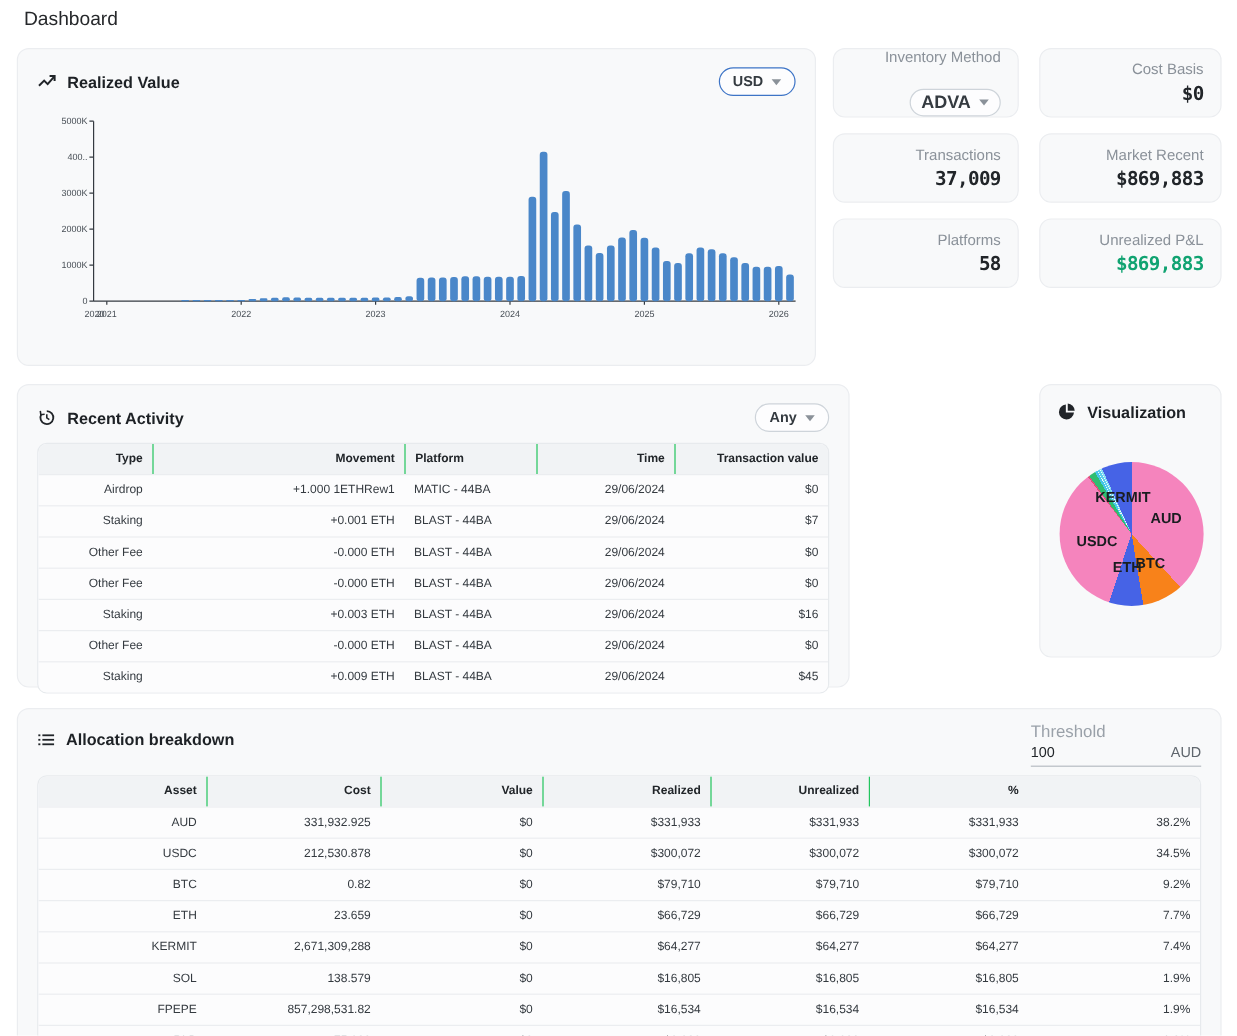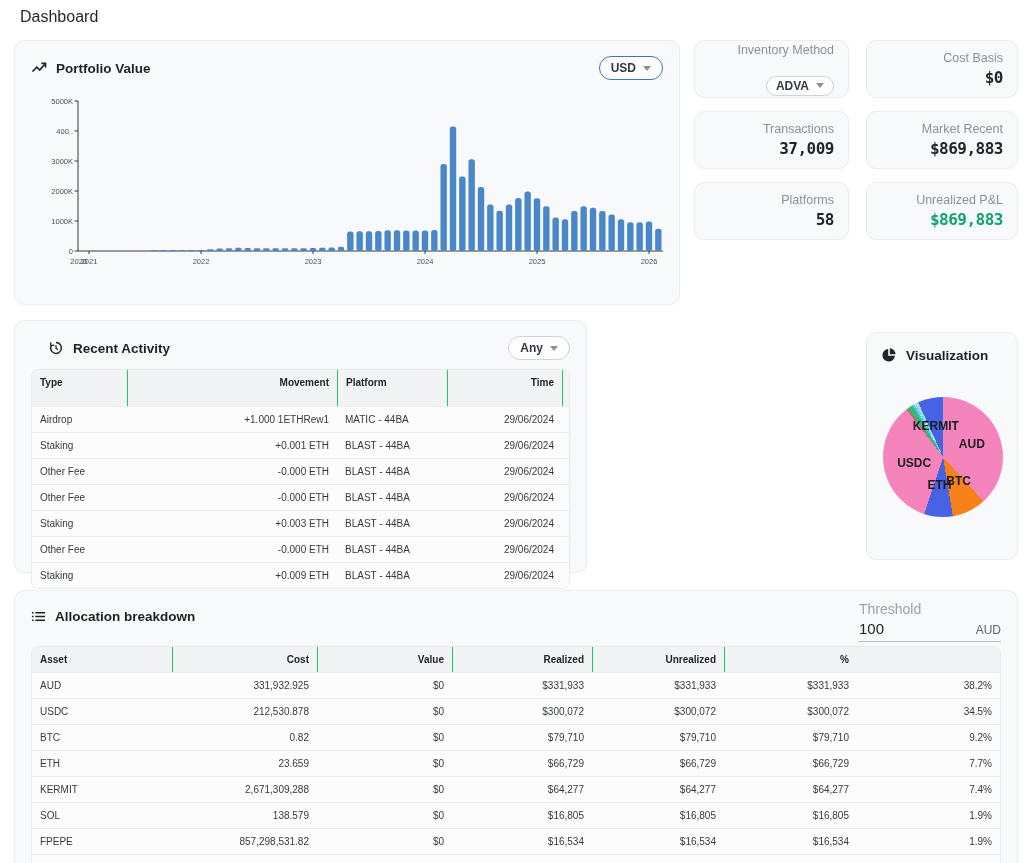--- a/index.html
+++ b/index.html
@@ -13,76 +13,76 @@
   .card{position:absolute;background:#f8f9fa;border:1px solid #ebedf0;border-radius:10px;box-sizing:border-box;}
 
   .card-head{display:flex;align-items:center;gap:9px;padding:15px 16px 0 16px;}
   .card-title{font-size:13.5px;font-weight:bold;color:#1d2125;}
   .head-spacer{flex:1;}
 
   .pill{display:inline-flex;align-items:center;gap:7px;background:#fdfdfe;border:1px solid #ced4da;
     border-radius:16px;padding:4px 11px;font-size:12px;font-weight:bold;color:#343a40;cursor:pointer;}
   .pill .chev{width:0;height:0;border-left:4px solid transparent;border-right:4px solid transparent;border-top:5px solid #8a9199;}
   .pill.usd{border:1.5px solid #3d74c6;}
-  .pill.small{padding:2px 9px;font-size:12px;margin-top:16px;}
+  .pill.small{padding:2px 9px;font-size:15px;margin-top:16px;}
 
   
   #portfolio-card{left:14px;top:40px;width:666px;height:265px;}
   #stats-grid{position:absolute;left:694px;top:40px;width:324px;display:grid;grid-template-columns:155px 152px;gap:13px 17px;}
   .stat-card{position:static;height:58px;padding:8px 14px;display:flex;flex-direction:column;justify-content:center;align-items:flex-end;gap:3px;background:#f8f9fa;border:1px solid #ebedf0;border-radius:10px;box-sizing:border-box;}
   .stat-label{font-size:12.5px;color:#8a9199;}
   .stat-value{font-family:"DejaVu Sans Mono",monospace;font-size:16px;font-weight:bold;color:#212529;letter-spacing:-0.5px;}
 
-  #recent-card{left:14px;top:320px;width:573px;height:253px;padding-left:17px;}
-  #viz-card{left:866px;top:332px;width:152px;height:228px;}
+  #recent-card{left:14px;top:320px;width:694px;height:253px;}
+  #viz-card{left:866px;top:320px;width:152px;height:228px;}
   #alloc-card{left:14px;top:590px;width:1004px;height:310px;}
 
   
   .table{position:absolute;left:16px;right:16px;border:1px solid #e7eaed;border-radius:8px;background:#fcfcfd;overflow:hidden;}
   #recent-table{top:48px;}
   #alloc-table{top:55px;}
   .thead{display:grid;background:#f1f3f5;}
   .thead>div{padding:7px 8px;font-size:10px;font-weight:bold;color:#212529;border-left:1px solid #22c55e;box-sizing:border-box;}
   .thead>div:first-child{border-left:none;}
   .trow{display:grid;background:#fcfcfd;border-top:1px solid #ebedf0;}
   .trow>div{padding:7px 8px;font-size:10px;color:#343a40;box-sizing:border-box;white-space:nowrap;}
   .grid-recent{grid-template-columns:95px 210px 110px 115px 1fr;}
   .grid-alloc{grid-template-columns:140px 145px 135px 140px 132px 133px 1fr;}
-  .al-left{text-align:left}.al-right{text-align:right}.al-center{}
+  .al-left{text-align:right}.al-right{text-align:right}.al-center{}
 
   
   #chart-wrap{position:absolute;left:14px;top:52px;}
 
   
   #pie{position:absolute;left:16px;top:64px;width:120px;height:120px;border-radius:50%;}
   .pie-label{position:absolute;transform:translate(-50%,-50%);font-size:12px;font-weight:bold;color:#1a1d20;white-space:nowrap;}
 
   
   #threshold{position:absolute;right:16px;top:10px;width:142px;}
   #threshold .th-label{font-size:14px;color:#9aa1a9;}
   #threshold .th-row{display:flex;align-items:baseline;justify-content:space-between;border-bottom:1px solid #b6bcc2;padding:3px 0 4px 0;}
-  #threshold input{width:80px;border:none;background:transparent;padding:0;font-size:15px;color:#212529;font-family:"Liberation Sans",sans-serif;outline:none;}
+  #threshold input{width:80px;border:none;background:transparent;padding:0;font-size:12px;color:#212529;font-family:"Liberation Sans",sans-serif;outline:none;}
   #threshold .th-cur{font-size:12px;color:#5f666d;}
 
   .icon{display:inline-flex;flex:none;}
 </style>
 </head>
 <body>
 
 <div class="page-title">Dashboard</div>
 
 <div class="card" id="portfolio-card">
   <div class="card-head">
     <span class="icon">
       <svg width="16" height="16" viewBox="0 0 16 16">
           <path d="M1.5 11.5 L5.8 7.2 L8.7 10.1 L14 4" fill="none" stroke="#212529" stroke-width="1.7"></path>
           <path d="M10.3 3.4 h4.2 v4.2" fill="none" stroke="#212529" stroke-width="1.7"></path>
         </svg>
     </span>
-    <span class="card-title">Portfolio Value</span>
+    <span class="card-title">Realized Value</span>
     <span class="head-spacer"></span>
     <span class="pill usd">
       <span>USD</span>
       <span class="chev"></span>
     </span>
   </div>
   <div id="chart-wrap"><svg width="640" height="190">
         <text x="44" y="10.5" text-anchor="end" font-size="7.5" fill="#495057" font-family="Liberation Sans, sans-serif">5000K</text>
         <line x1="45.5" y1="8" x2="49" y2="8" stroke="#343a40" stroke-width="1"></line>
         <text x="44" y="40.5" text-anchor="end" font-size="7.5" fill="#495057" font-family="Liberation Sans, sans-serif">400..</text>

